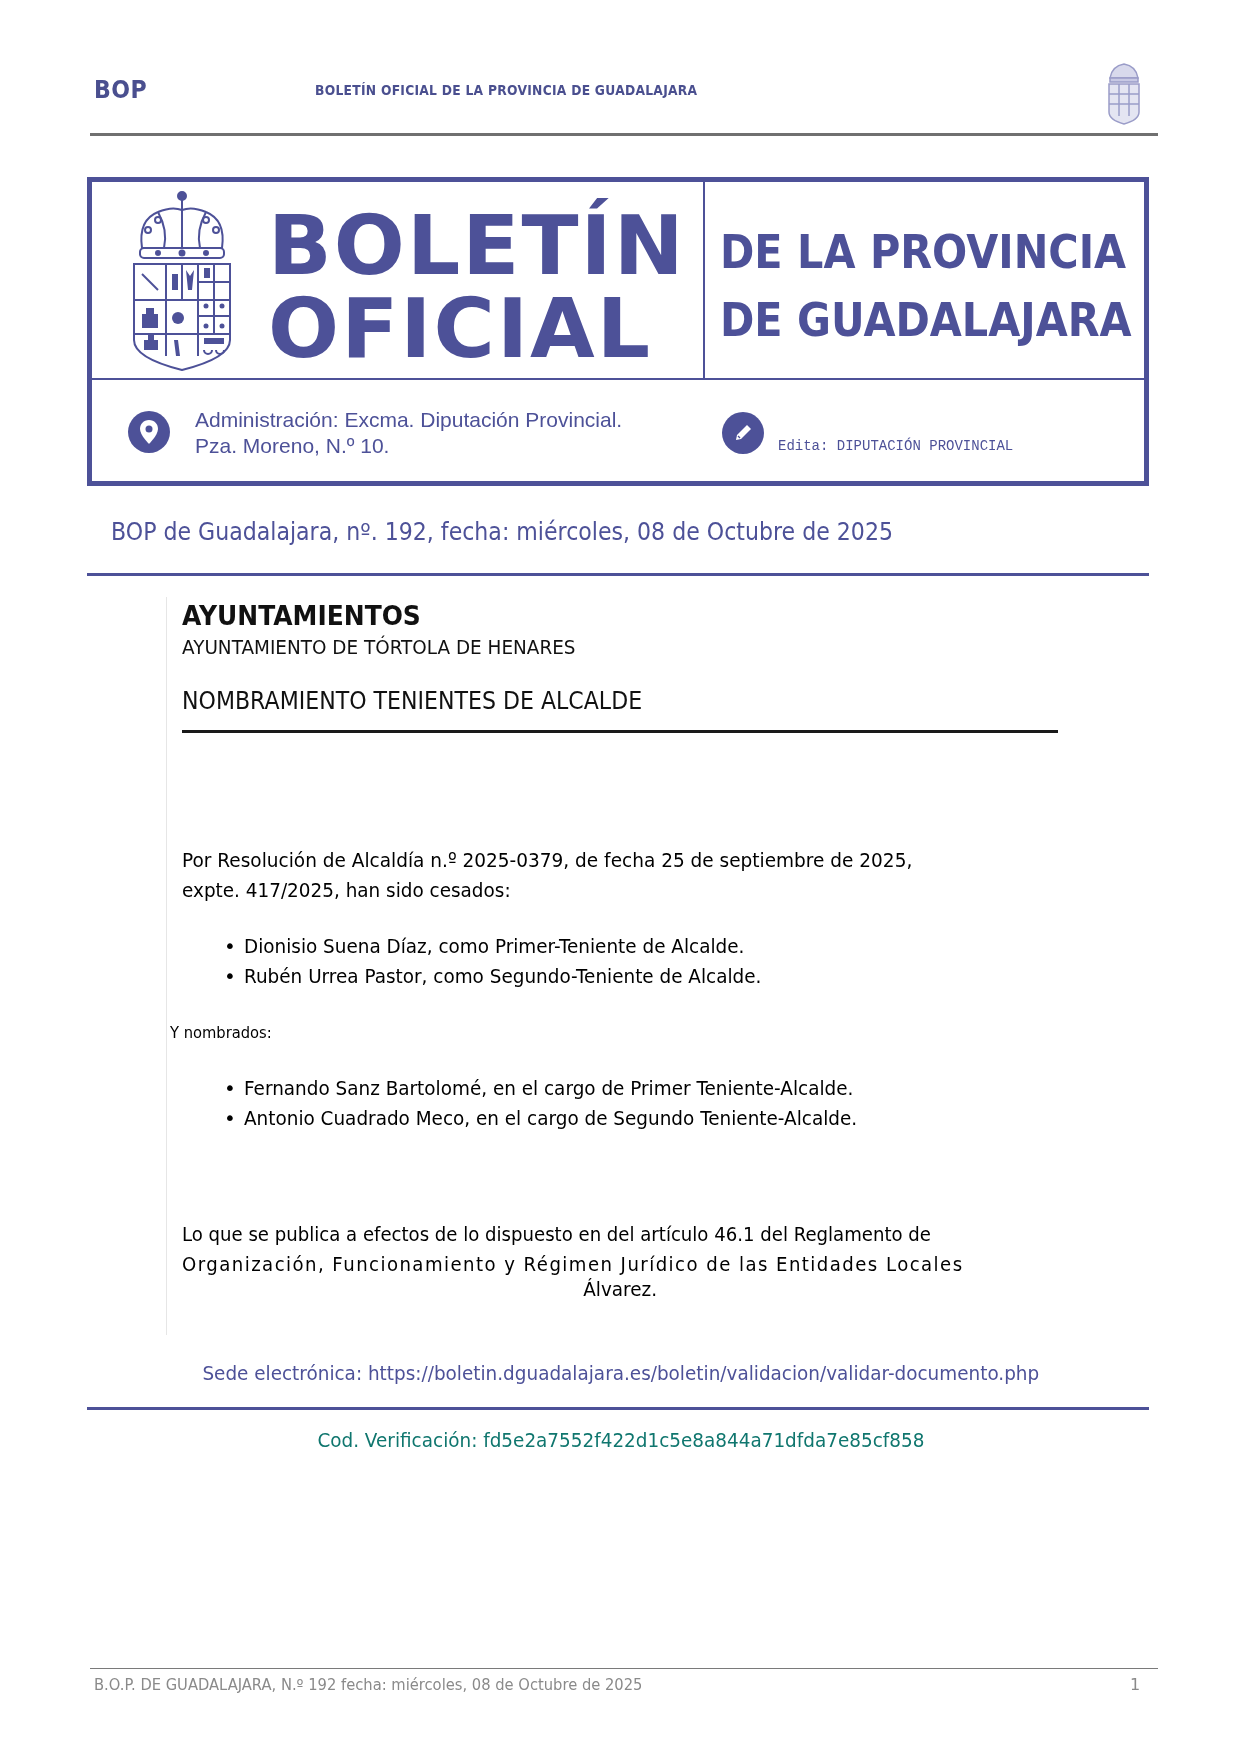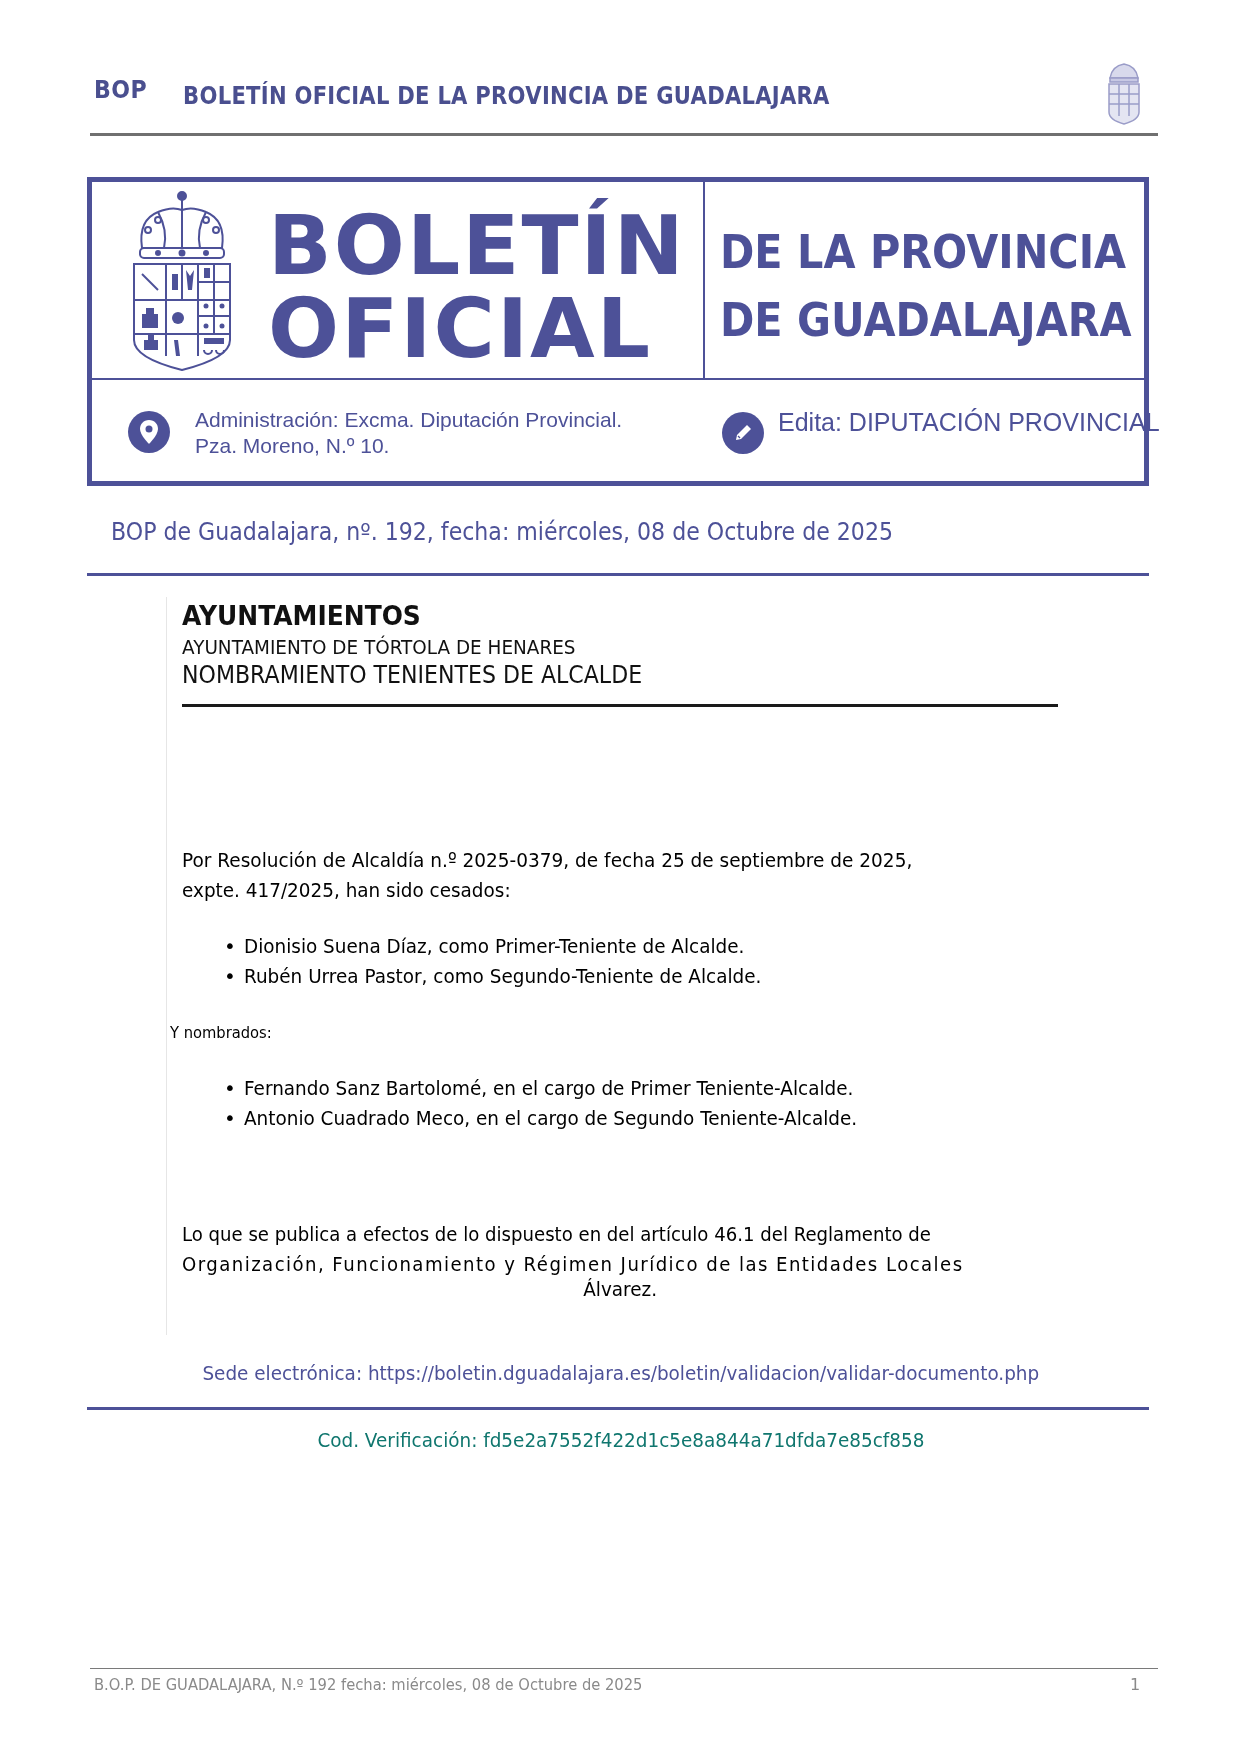--- a/index.html
+++ b/index.html
@@ -1,55 +1,55 @@
 <!DOCTYPE html>
 <html><head>
 <meta charset="utf-8">
 <style>
   html, body { margin: 0; padding: 0; background: #ffffff; }
   body { width: 1241px; height: 1754px; position: relative; overflow: hidden; font-family: "DejaVu Sans", sans-serif; }
   .abs { position: absolute; }
 
   
   .hdr-bop { left: 94px; top: 76px; font-family: "DejaVu Sans", sans-serif; font-weight: bold; font-size: 24px; color: #4a4f8f; letter-spacing: 0.5px; transform: scaleX(0.92); transform-origin: left; }
-  .hdr-title { left: 0; width: 1012px; top: 82px; text-align: center; font-weight: bold; font-size: 24px; color: #4a4f8f; letter-spacing: 0.3px; }
+  .hdr-title { left: 0; width: 1012px; top: 82px; text-align: center; font-weight: bold; font-size: 14px; color: #4a4f8f; letter-spacing: 0.3px; }
   .hdr-title span { display: inline-block; transform: scaleX(0.88); }
   .hdr-crest { left: 1104px; top: 60px; width: 40px; height: 66px; }
   .hdr-rule { left: 90px; top: 133px; width: 1068px; height: 3px; background: #707070; }
 
   
   .banner { left: 87px; top: 177px; width: 1062px; height: 309px; border: 5px solid #4d5198; box-sizing: border-box; }
   .banner-vdiv { left: 703px; top: 180px; width: 2px; height: 200px; background: #4d5198; }
   .banner-hdiv { left: 92px; top: 378px; width: 1052px; height: 2px; background: #4d5198; }
   .crest { left: 128px; top: 190px; width: 108px; height: 182px; }
   .bol-1, .bol-2 { left: 268px; font-family: "DejaVu Sans", sans-serif; font-weight: bold; color: #4d5198; font-size: 82px; line-height: 1; letter-spacing: 2px; transform: scaleX(1.02); transform-origin: left; }
   .bol-1 { top: 205px; }
   .bol-2 { top: 288px; }
   .prov-1, .prov-2 { left: 720px; font-family: "DejaVu Sans", sans-serif; font-weight: bold; color: #4d5198; font-size: 46px; line-height: 1; transform: scaleX(0.9); transform-origin: left; }
   .prov-1 { top: 229px; }
   .prov-2 { top: 297px; }
 
   .icon-circle { width: 42px; height: 42px; border-radius: 50%; background: #4d5198; display: flex; align-items: center; justify-content: center; }
   .pin-icon-wrap { left: 128px; top: 411px; }
   .pencil-icon-wrap { left: 722px; top: 412px; }
   .admin-text { left: 195px; top: 407px; font-family: "Liberation Sans", sans-serif; font-size: 21px; line-height: 26px; color: #4d5198; }
-  .edita-text { left: 778px; top: 408px; font-family: Liberation Sans, sans-serif; font-size: 25px; color: #4d5198; }
+  .edita-text { left: 778px; top: 438px; font-family: Liberation Mono, monospace; font-size: 14px; color: #4d5198; }
 
   
   .issue { left: 0; width: 1003px; top: 518px; text-align: center; font-size: 24px; color: #4d5198; }
   .issue span { display: inline-block; transform: scaleX(0.92); }
   .issue-rule { left: 87px; top: 573px; width: 1062px; height: 3px; background: #4d5198; }
 
   
   .body-vrule { left: 166px; top: 597px; width: 1px; height: 738px; background: #e6e6e6; }
   .content { left: 182px; top: 600px; width: 876px; color: #111; text-decoration: underline; }
   .section { font-weight: bold; font-size: 26px; line-height: 32px; transform: scaleX(0.96); transform-origin: left; display: inline-block; }
   .entity { font-size: 20px; line-height: 26px; margin-top: 2px; }
   .entity span, .doc-title span { display: inline-block; transform: scaleX(0.92); transform-origin: left; }
-  .doc-title { font-size: 24px; line-height: 30px; }
+  .doc-title { font-size: 24px; line-height: 30px; margin-top: 26px; }
   .title-rule { height: 3px; background: #1a1a1a; margin-top: 14px; width: 876px; }
 
   .para { font-size: 20px; line-height: 30px; text-align: justify; }
   .p1 { position: absolute; left: 182px; top: 845px; width: 876px; }
   .list { position: absolute; left: 224px; width: 830px; font-size: 20px; line-height: 30px; }
   .list .li { display: flex; }
   .list .bullet { width: 20px; }
   .l1 { top: 931px; }
   .l2 { top: 1073px; }
   .nombrados { position: absolute; left: 170px; top: 1018px; font-size: 16px; line-height: 30px; }

